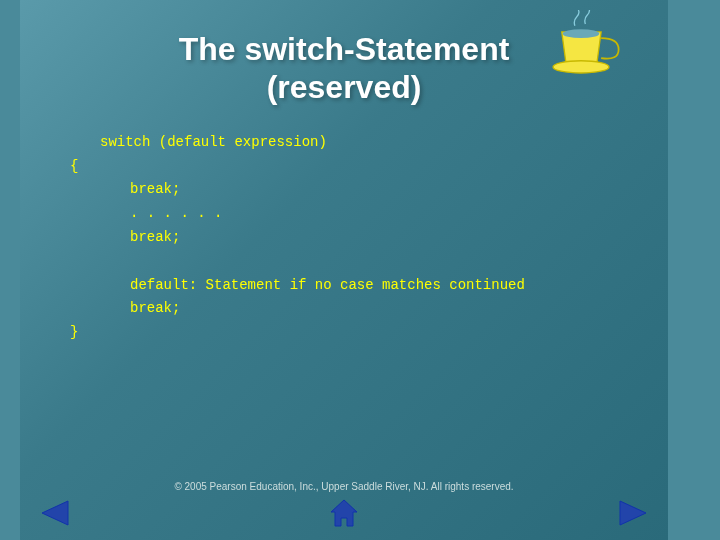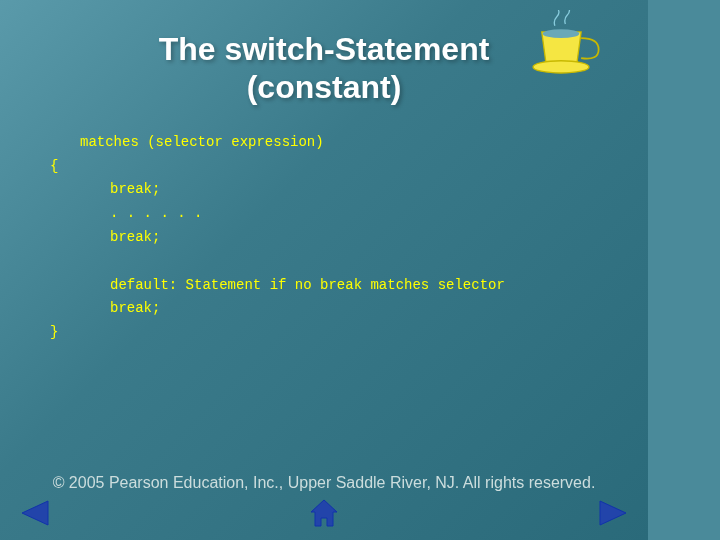--- a/index.html
+++ b/index.html
@@ -13,20 +13,21 @@
     }
 
     .slide {
       width: 648px;
       height: 540px;
       background: linear-gradient(135deg, #5a9aaa 0%, #3a7a8a 40%, #2a6a7a 100%);
       position: relative;
       display: flex;
       flex-direction: column;
       padding: 20px 40px 40px 40px;
+      margin-left: 20px;
     }
 
     .title-area {
       text-align: center;
       margin-bottom: 24px;
       padding-top: 10px;
     }
 
     .title {
       font-size: 32px;
@@ -113,43 +114,43 @@
     <path class="cup-handle" d="M60 32 Q80 32 80 45 Q80 58 60 55" stroke-width="3" fill="none"></path>
 
     <ellipse class="cup-saucer" cx="37" cy="65" rx="32" ry="7"></ellipse>
 
     <ellipse fill="#6aa8b8" cx="37" cy="27" rx="21" ry="5"></ellipse>
   </svg>
 
   <div class="title-area">
     <div class="title">
       <span>The switch-Statement</span><br>
-      <span>(constant)</span>
+      <span>(reserved)</span>
     </div>
   </div>
 
   <div class="content-area">
 
     <div class="code-block">
       <div class="indent1">
-        <span>matches (selector expression)</span>
+        <span>switch (default expression)</span>
       </div>
       <div>{</div>
       <div class="indent2">        break;</div>
       <div class="indent2">    . . . . . .</div>
       <div class="indent2">        break;</div>
       <br>
-      <div class="indent2">    default:        Statement if no break matches selector</div>
+      <div class="indent2">    default:        Statement if no case matches continued</div>
       <div class="indent2">        break;</div>
       <div>}</div>
     </div>
   </div>
 
   <div style="position:absolute; bottom: 8px; left:0; right:0; padding: 0 20px;">
-    <div style="text-align:center; font-size:16px; color:#ccdddd; margin-bottom:6px;">© 2005 Pearson Education, Inc., Upper Saddle River, NJ.  All rights reserved.</div>
+    <div style="text-align:center; font-size:10px; color:#ccdddd; margin-bottom:6px;">© 2005 Pearson Education, Inc., Upper Saddle River, NJ.  All rights reserved.</div>
     <div style="display:flex; justify-content:space-between; align-items:center;">
 
       <div style="cursor:pointer;">
         <svg width="30" height="28" viewBox="0 0 30 28" xmlns="http://www.w3.org/2000/svg">
           <polygon points="28,2 2,14 28,26" fill="#2244aa" stroke="#1133aa" stroke-width="1"></polygon>
         </svg>
       </div>
 
       <div style="cursor:pointer;">
         <svg width="30" height="30" viewBox="0 0 30 30" xmlns="http://www.w3.org/2000/svg">

